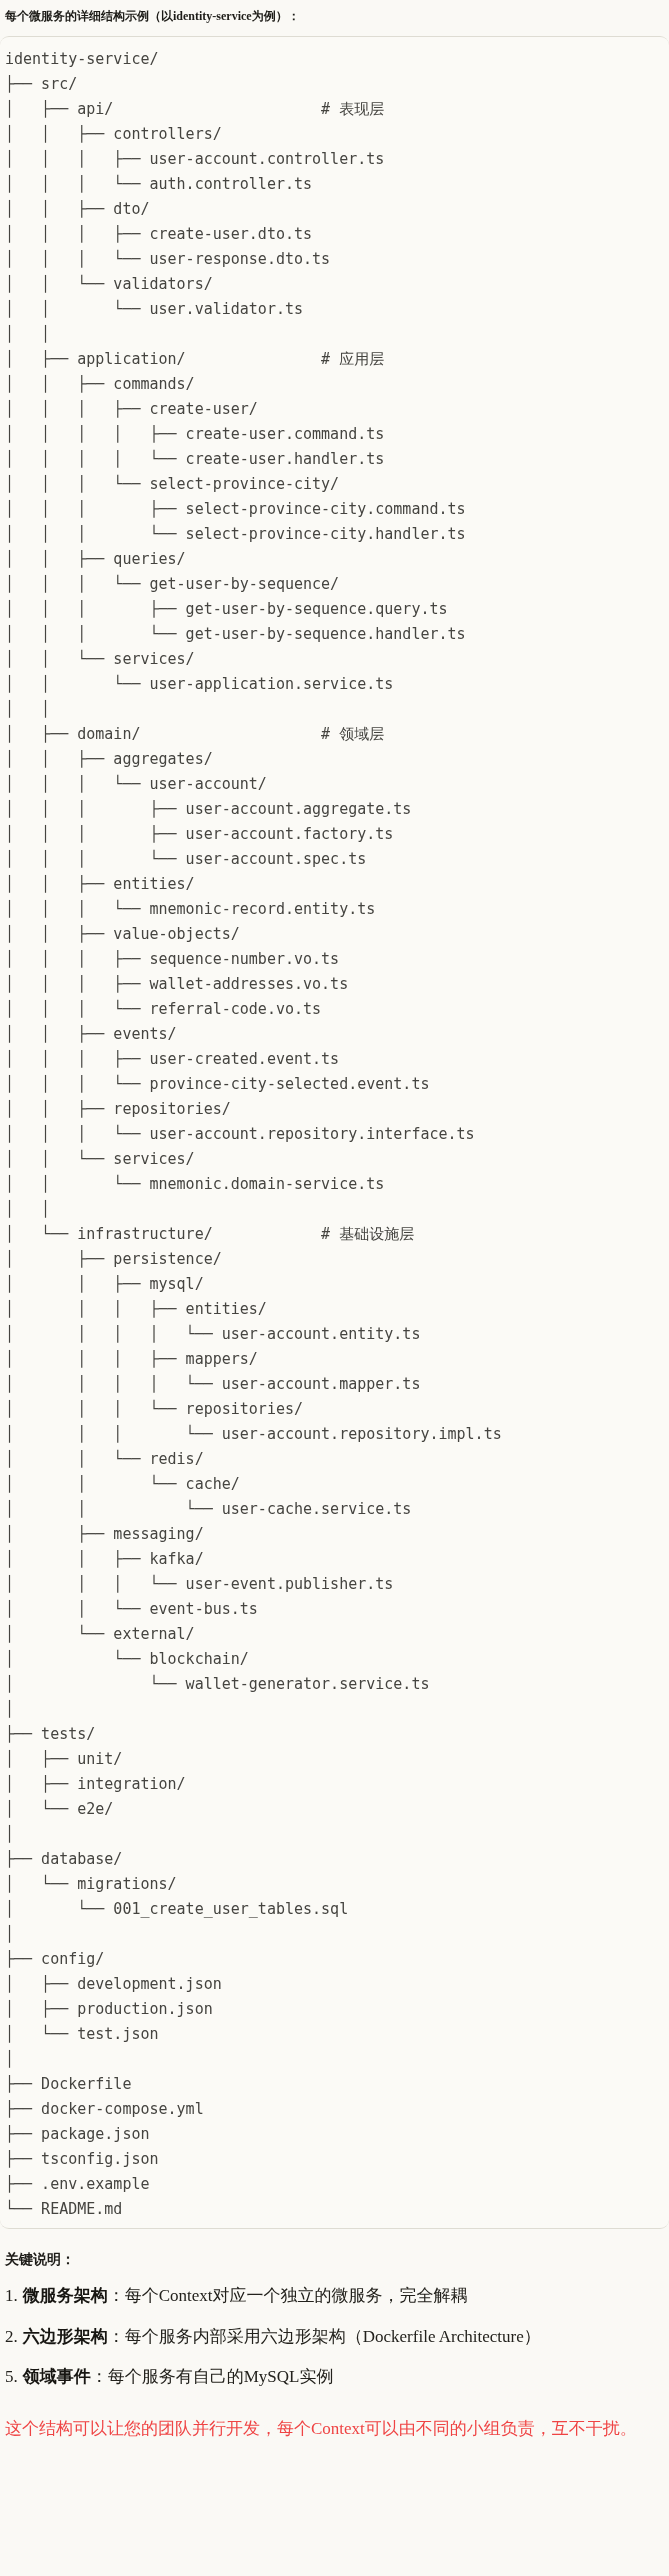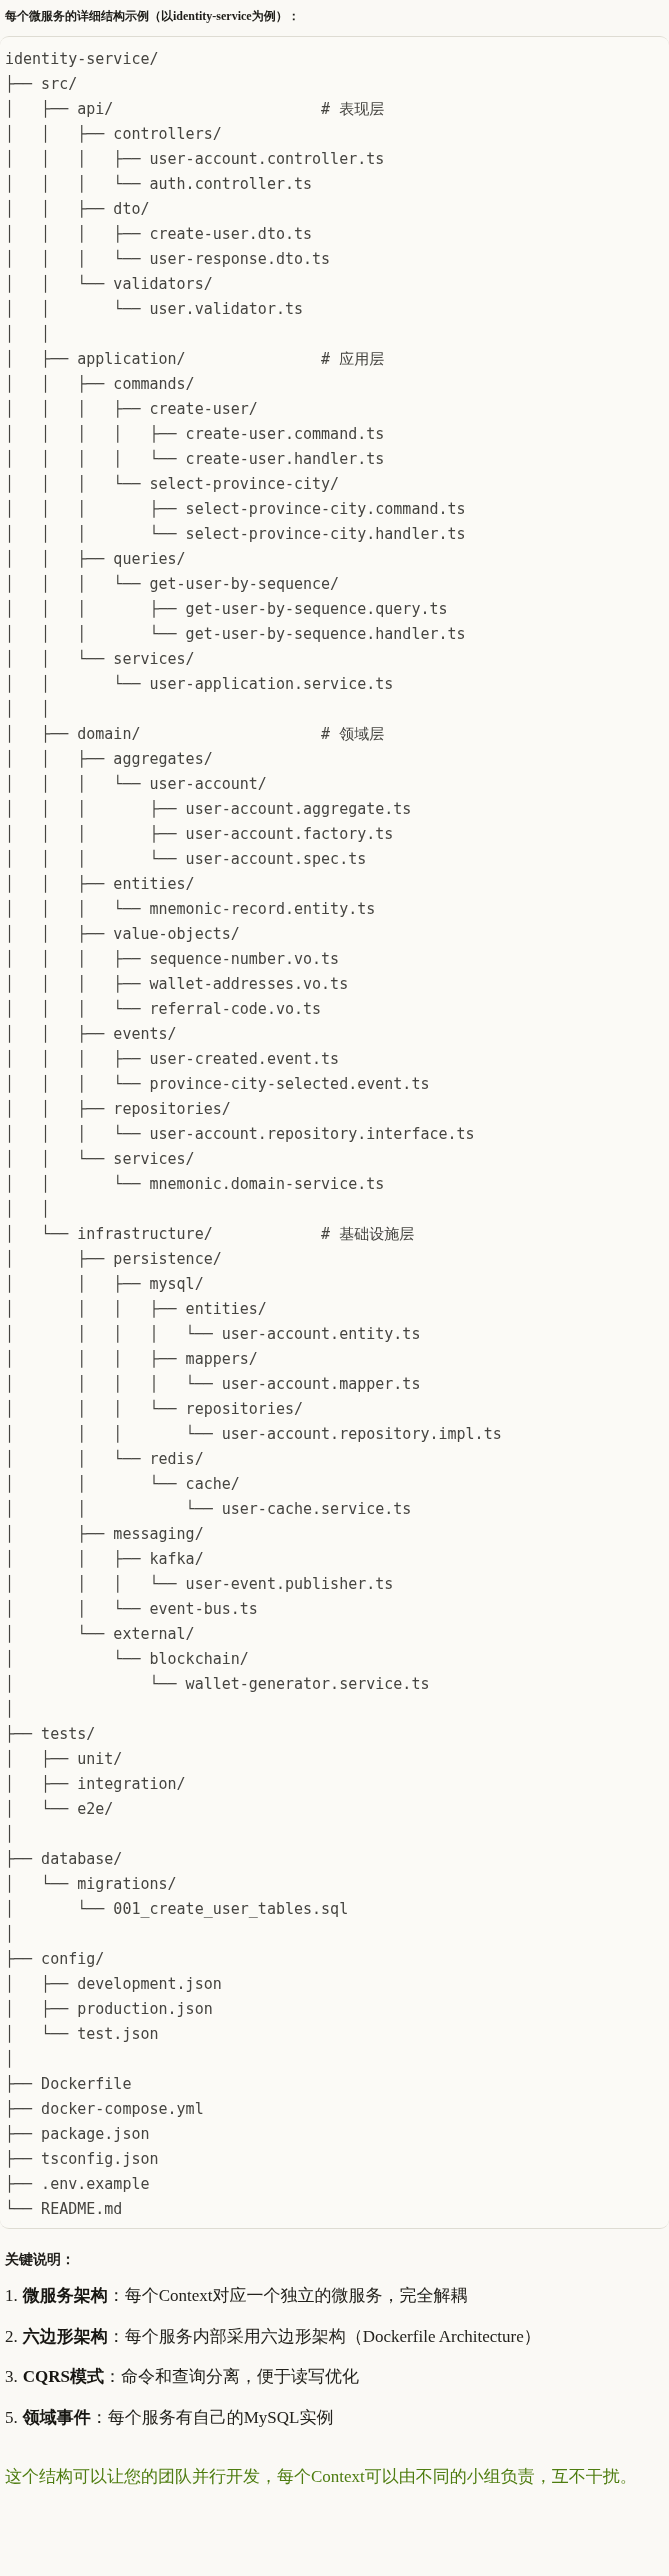--- a/index.html
+++ b/index.html
@@ -49,22 +49,22 @@
     font-size: 17px;
     line-height: 1.42;
     margin: 0 0 16.3px 0;
     color: #23221D;
   }
   .note-item .num { margin-right: 5px; }
   .note-item strong { font-weight: 700; color: #171612; }
   .closing-paragraph {
     font-size: 17px;
     line-height: 1.42;
-    margin: 35px 0 0 0;
-    color: #4d7c0f;
+    margin: 28px 0 0 0;
+    color: #ef4444;
   }
 </style>
 </head>
 <body>
 
 <div class="page">
 
   <h1 class="page-title">每个微服务的详细结构示例（以identity-service为例）：</h1>
 
   <div class="code-block">
@@ -162,23 +162,20 @@
     <h2 class="notes-heading">关键说明：</h2>
 
     <div class="note-item">
       <span class="num">1.</span><strong>微服务架构</strong><span>：每个Context对应一个独立的微服务，完全解耦</span>
     </div>
 
     <div class="note-item">
       <span class="num">2.</span><strong>六边形架构</strong><span>：每个服务内部采用六边形架构（Dockerfile Architecture）</span>
     </div>
 
-    <div class="note-item">
-      <span class="num">3.</span><strong>CQRS模式</strong><span>：命令和查询分离，便于读写优化</span>
-    </div>
 
 
     <div class="note-item">
       <span class="num">5.</span><strong>领域事件</strong><span>：每个服务有自己的MySQL实例</span>
     </div>
 
 
     <p class="closing-paragraph">这个结构可以让您的团队并行开发，每个Context可以由不同的小组负责，互不干扰。</p>
 
   </div>

